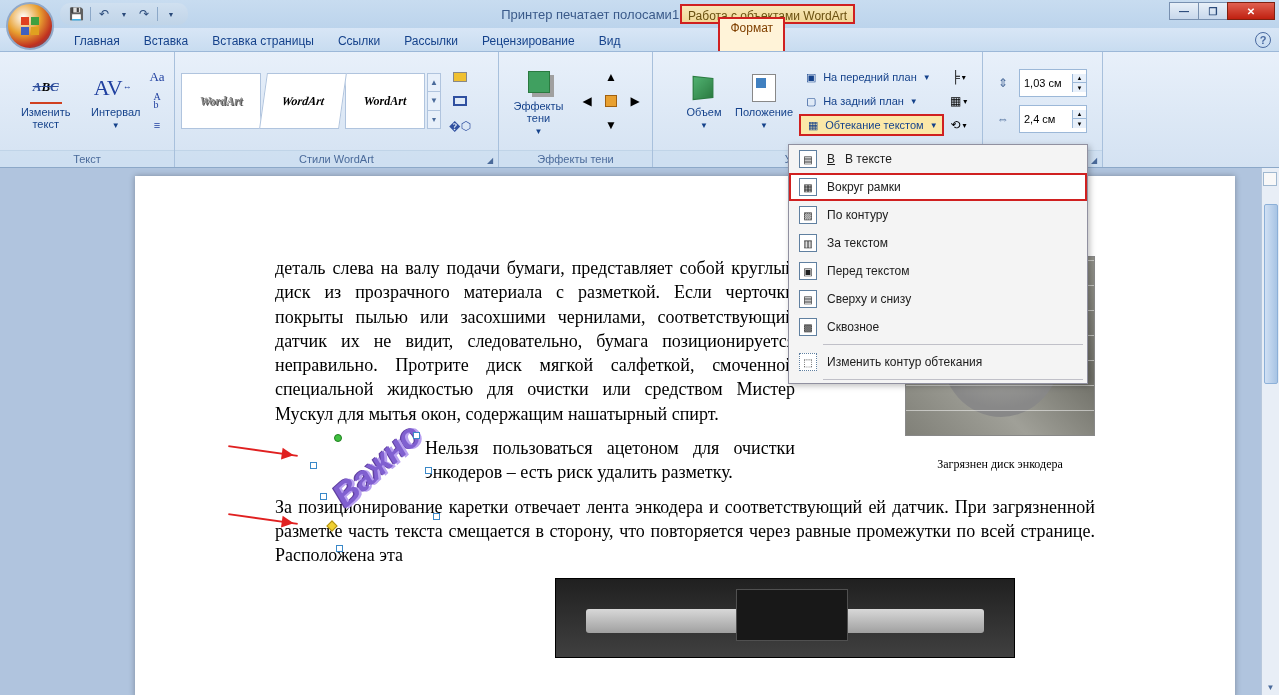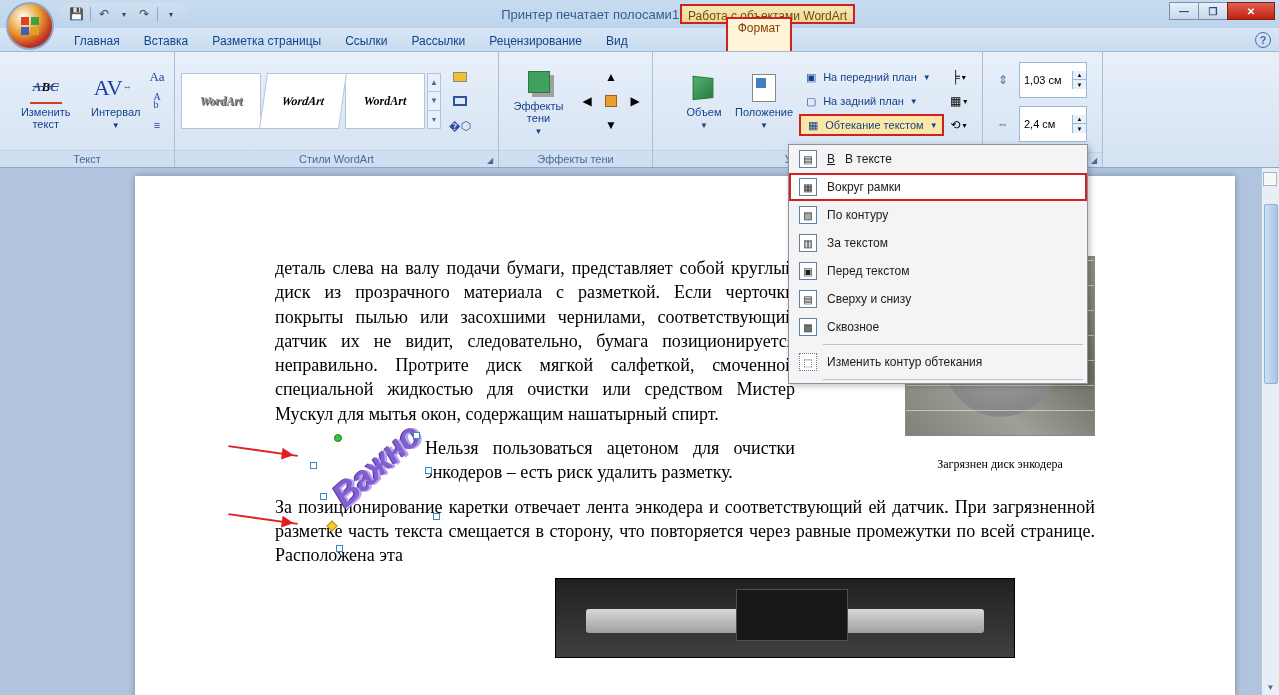--- a/index.html
+++ b/index.html
@@ -56,21 +56,21 @@
   
   .arrange-rows { display:flex; flex-direction:column; gap:2px; font-size:11px; color:#15428b; }
   .arrange-row { display:flex; align-items:center; gap:4px; padding:2px 4px; height:22px; white-space:nowrap; }
   .arrange-row.highlighted { border:2px solid #d02020; background:#fbe8a8; }
   .arrange-row .mini-icon { width:16px; height:16px; display:inline-flex; align-items:center; justify-content:center; }
   .sm-arrow { font-size:8px; margin-left:2px; }
   
   .size-rows { display:flex; flex-direction:column; gap:8px; padding:6px 4px; }
   .size-row { display:flex; align-items:center; gap:6px; }
   .size-row .dim-icon { width:20px; height:20px; display:flex; align-items:center; justify-content:center; color:#4a6a9a; }
-  .spinner { display:flex; align-items:center; border:1px solid #9cb8d8; background:#fff; height:36px; }
+  .spinner { display:flex; align-items:center; border:1px solid #9cb8d8; background:#fff; height:28px; }
   .spinner input { border:none; width:52px; padding:0 4px; font-size:11px; text-align:left; outline:none; }
   .spinner .spins { display:flex; flex-direction:column; width:14px; }
   .spinner .spins div { height:9px; font-size:6px; display:flex; align-items:center; justify-content:center; background:#e8f0fa; border-left:1px solid #9cb8d8; }
   .spinner .spins div:first-child { border-bottom:1px solid #9cb8d8; }
 
   
   .dropdown { position:absolute; left:788px; top:144px; width:300px; background:#f4f4f4; border:1px solid #9090a0; box-shadow: 2px 2px 6px rgba(0,0,0,0.25); z-index:50; }
   .dropdown .dd-item { display:flex; align-items:center; gap:10px; padding:5px 10px; font-size:12px; color:#202020; }
   .dropdown .dd-item.highlighted { outline:2px solid #d02020; outline-offset:-2px; background:#fff; }
   .dropdown .dd-icon { width:18px; height:18px; display:flex; align-items:center; justify-content:center; border:1px solid #6080a0; background:#fff; font-size:10px; }
@@ -138,21 +138,21 @@
   <div class="win-controls">
     <div class="win-btn">—</div>
     <div class="win-btn">❐</div>
     <div class="win-btn close">✕</div>
   </div>
 </div>
 
 <div class="tabs-row">
   <div class="tab">Главная</div>
   <div class="tab">Вставка</div>
-  <div class="tab">Разметка страницы</div>
+  <div class="tab">Вставка страницы</div>
   <div class="tab">Ссылки</div>
   <div class="tab">Рассылки</div>
   <div class="tab">Рецензирование</div>
   <div class="tab">Вид</div>
   <div style="width:86px;"></div>
   <div class="tab active">Формат</div>
   <div class="help-icon">?</div>
 </div>
 
 <div class="ribbon">

